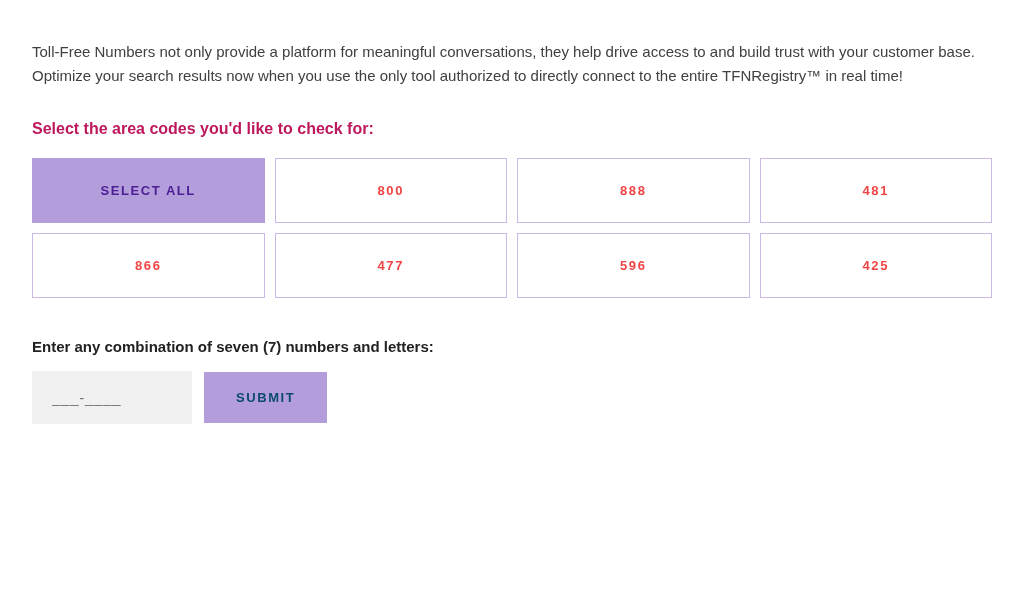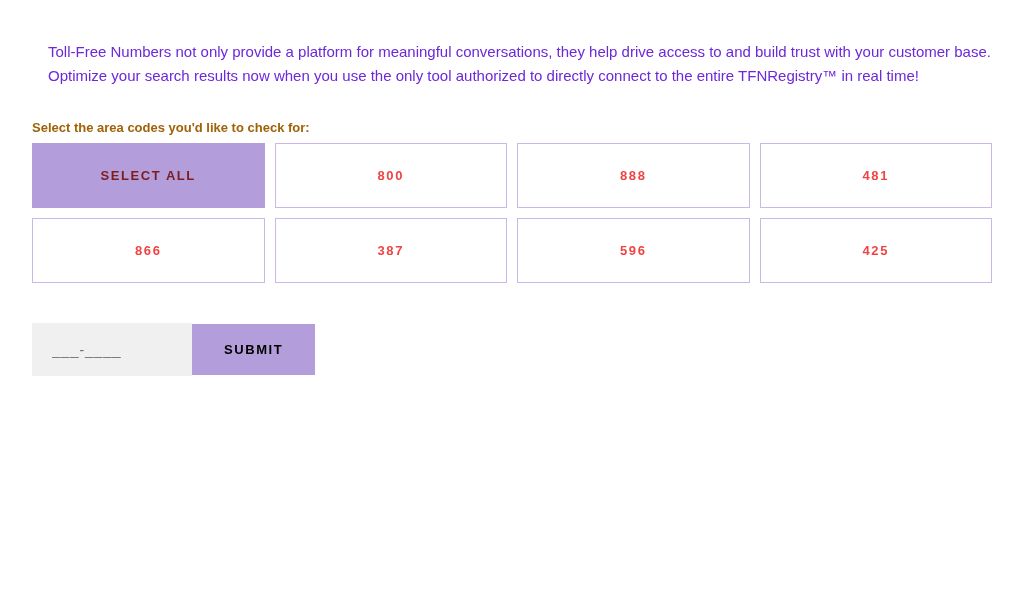--- a/index.html
+++ b/index.html
@@ -20,30 +20,29 @@
     }
 
     .container {
       max-width: 960px;
       width: 100%;
     }
 
     .description {
       font-size: 15px;
       line-height: 1.6;
-      color: #6d28d9;
+      color: #404040;
       margin-bottom: 32px;
-      margin-left: 16px;
     }
 
     .section-label {
-      font-size: 13px;
+      font-size: 16px;
       font-weight: bold;
-      color: #a16207;
-      margin-bottom: 8px;
+      color: #be185d;
+      margin-bottom: 20px;
     }
 
     .area-codes-grid {
       display: grid;
       grid-template-columns: repeat(4, 1fr);
       gap: 10px;
       margin-bottom: 40px;
     }
 
     .area-code-btn {
@@ -54,50 +53,51 @@
       letter-spacing: 0.12em;
       font-weight: 600;
       color: #ef4444;
       cursor: pointer;
       text-align: center;
       transition: background 0.15s, color 0.15s;
     }
 
     .area-code-btn.selected {
       background: #b39ddb;
-      color: #7f1d1d;
+      color: #4c1d95;
       border-color: #b39ddb;
     }
 
     .input-section-label {
       font-size: 15px;
       font-weight: bold;
       color: #222;
       margin-bottom: 16px;
     }
 
     .input-row {
       display: flex;
       align-items: center;
+      gap: 12px;
     }
 
     .phone-input {
       background: #f0f0f0;
       border: none;
       padding: 18px 20px;
       font-size: 15px;
       color: #888;
       width: 160px;
       letter-spacing: 0.05em;
       outline: none;
     }
 
     .submit-btn {
       background: #b39ddb;
-      color: #000000;
+      color: #0c4a6e;
       border: none;
       padding: 18px 32px;
       font-size: 13px;
       font-weight: 700;
       letter-spacing: 0.12em;
       cursor: pointer;
       transition: background 0.15s;
     }
   </style>
 </head>
@@ -106,23 +106,24 @@
 <div class="container">
 
   <p class="description">Toll-Free Numbers not only provide a platform for meaningful conversations, they help drive access to and build trust with your customer base. Optimize your search results now when you use the only tool authorized to directly connect to the entire TFNRegistry™ in real time!</p>
 
   <div class="section-label">Select the area codes you'd like to check for:</div>
 
   <div class="area-codes-grid">
 
     <button class="area-code-btn selected">SELECT ALL</button>
 
-    <div id="area-code-buttons" style="display:contents;"><button class="area-code-btn">800</button><button class="area-code-btn">888</button><button class="area-code-btn">481</button><button class="area-code-btn">866</button><button class="area-code-btn">387</button><button class="area-code-btn">596</button><button class="area-code-btn">425</button></div>
+    <div id="area-code-buttons" style="display:contents;"><button class="area-code-btn">800</button><button class="area-code-btn">888</button><button class="area-code-btn">481</button><button class="area-code-btn">866</button><button class="area-code-btn">477</button><button class="area-code-btn">596</button><button class="area-code-btn">425</button></div>
 
   </div>
 
+  <div class="input-section-label">Enter any combination of seven (7) numbers and letters:</div>
 
   <div class="input-row">
     <input type="text" class="phone-input" placeholder="___-____" style="">
     <button class="submit-btn">SUBMIT</button>
   </div>
 
 </div>
 
 </body></html>

